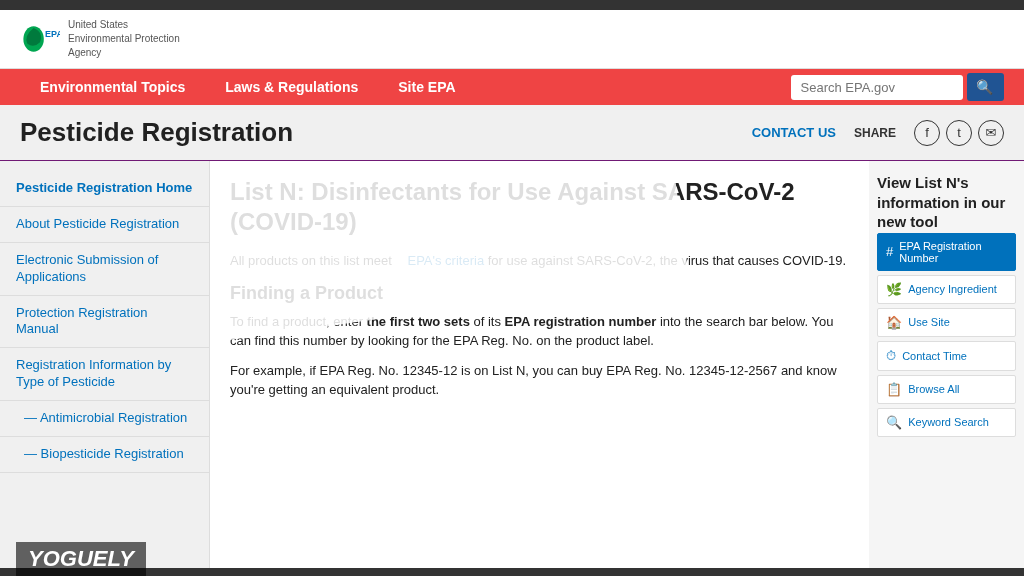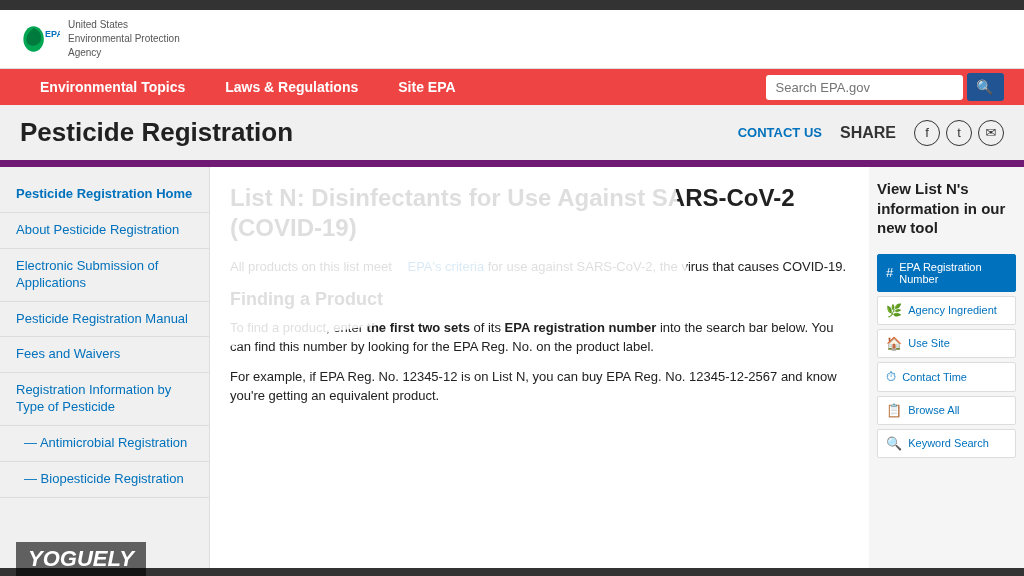--- a/index.html
+++ b/index.html
@@ -70,62 +70,62 @@
     .nav-search {
       display: flex;
       align-items: center;
       gap: 4px;
     }
     .search-input {
       padding: 5px 10px;
       border: none;
       border-radius: 3px;
       font-size: 13px;
-      width: 197px;
+      width: 172px;
       color: #999;
     }
     .search-btn {
       background: #205493;
       border: none;
       padding: 6px 10px;
       cursor: pointer;
       border-radius: 3px;
       color: white;
       font-size: 14px;
     }
 
     
     .page-header {
       background: #f0f0f0;
       padding: 12px 20px;
       display: flex;
       justify-content: space-between;
       align-items: center;
-      border-bottom: 7px solid #701a75;
+      border-bottom: 1px solid #701a75;
     }
     .page-title {
       font-size: 26px;
       font-weight: bold;
       color: #212121;
     }
     .page-actions {
       display: flex;
       align-items: center;
       gap: 18px;
     }
     .contact-us-link {
       color: #0071bc;
       font-size: 13px;
       font-weight: bold;
       text-decoration: none;
       cursor: pointer;
       text-transform: uppercase;
     }
     .share-label {
-      font-size: 16px;
+      font-size: 12px;
       color: #333;
       font-weight: bold;
     }
     .social-icons {
       display: flex;
       gap: 6px;
     }
     .social-icon {
       width: 26px;
       height: 26px;
@@ -245,21 +245,21 @@
       width: 155px;
       background: #f5f5f5;
       padding: 12px 8px;
       flex-shrink: 0;
     }
     .right-sidebar-title {
       font-size: 15px;
       font-weight: bold;
       color: #212121;
       line-height: 1.3;
-      margin-bottom: 16px;
+      margin-bottom: 1px;
     }
     .tool-item {
       display: flex;
       align-items: center;
       gap: 6px;
       padding: 6px 8px;
       background: white;
       border: 1px solid #ddd;
       margin-bottom: 4px;
       cursor: pointer;
@@ -347,22 +347,21 @@
     </div>
   </div>
 </div>
 
 <div class="main-layout">
 
   <aside class="sidebar">
     <div class="sidebar-item active">Pesticide Registration Home</div>
     <div class="sidebar-item">About Pesticide Registration</div>
     <div class="sidebar-item">Electronic Submission of Applications</div>
-    <div class="sidebar-item">Pesticide Registration Manual</div>
-    <div class="sidebar-item">Fees and Waivers</div>
+    <div class="sidebar-item">Protection Registration Manual</div>
     <div class="sidebar-item">Registration Information by Type of Pesticide</div>
     <div class="sidebar-item sub">— Antimicrobial Registration</div>
     <div class="sidebar-item sub">— Biopesticide Registration</div>
   </aside>
 
   <div class="content-area">
 
     <div class="main-content">
 
       <div class="highlight-overlay"></div>

